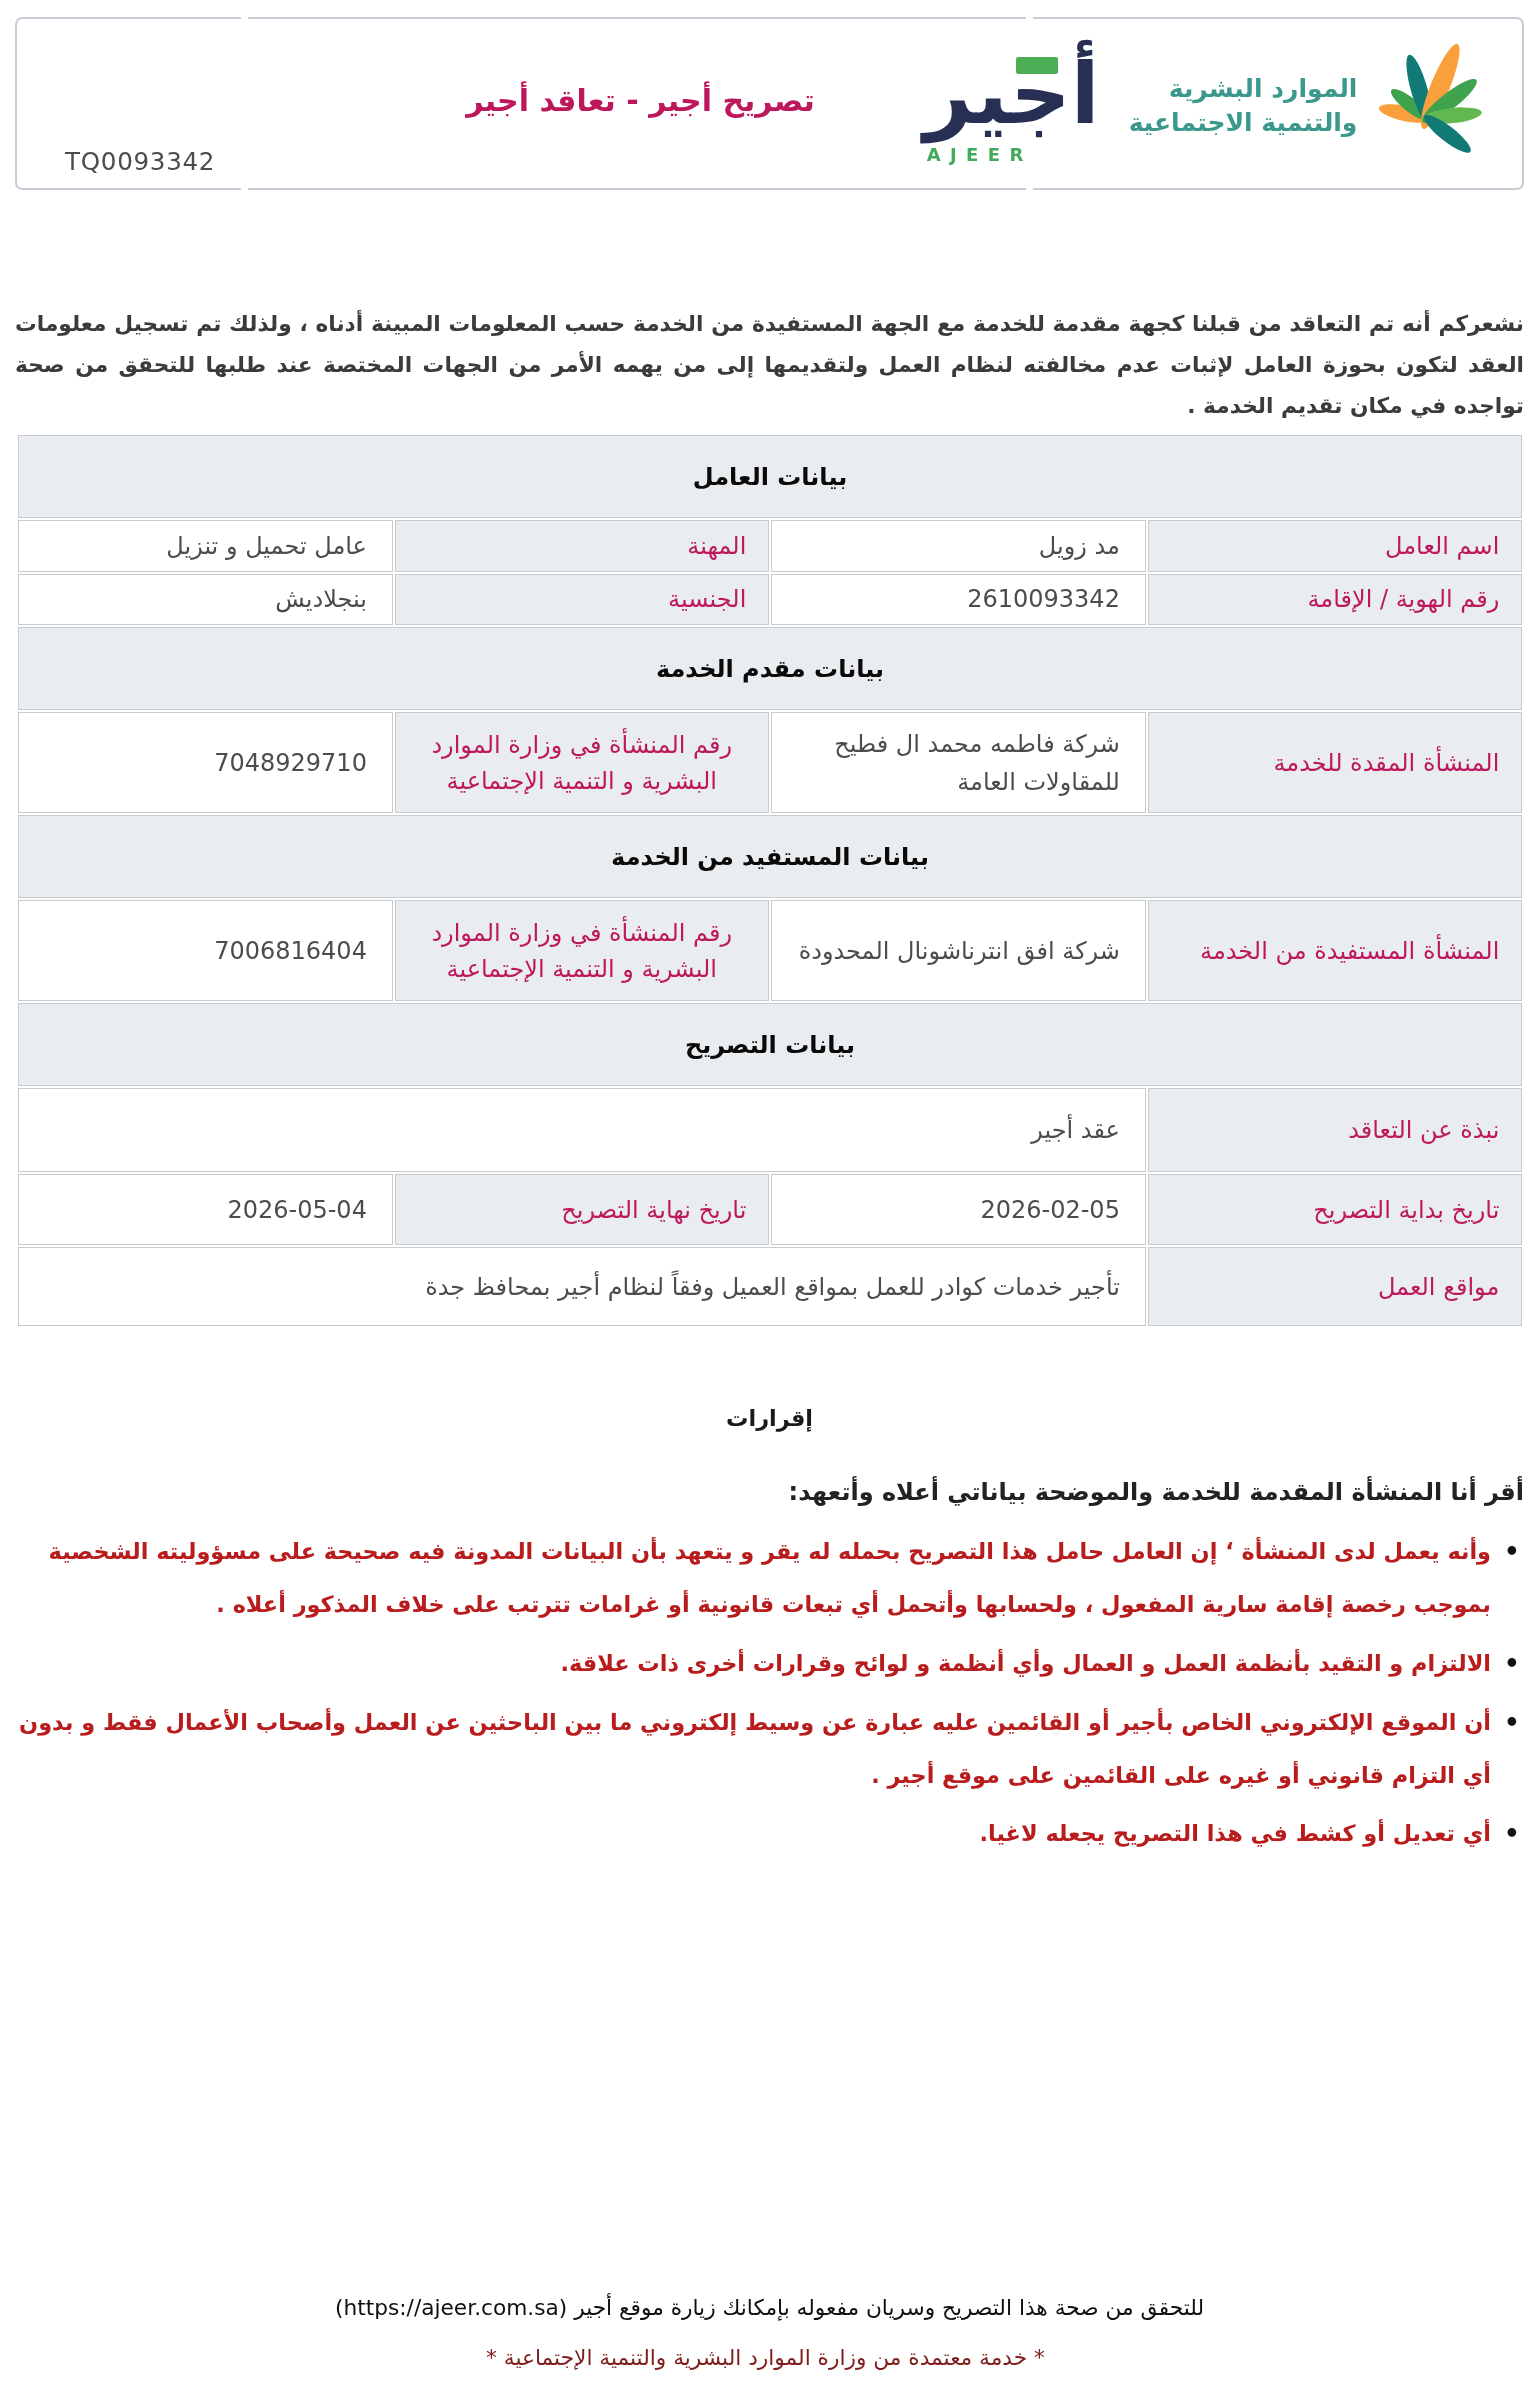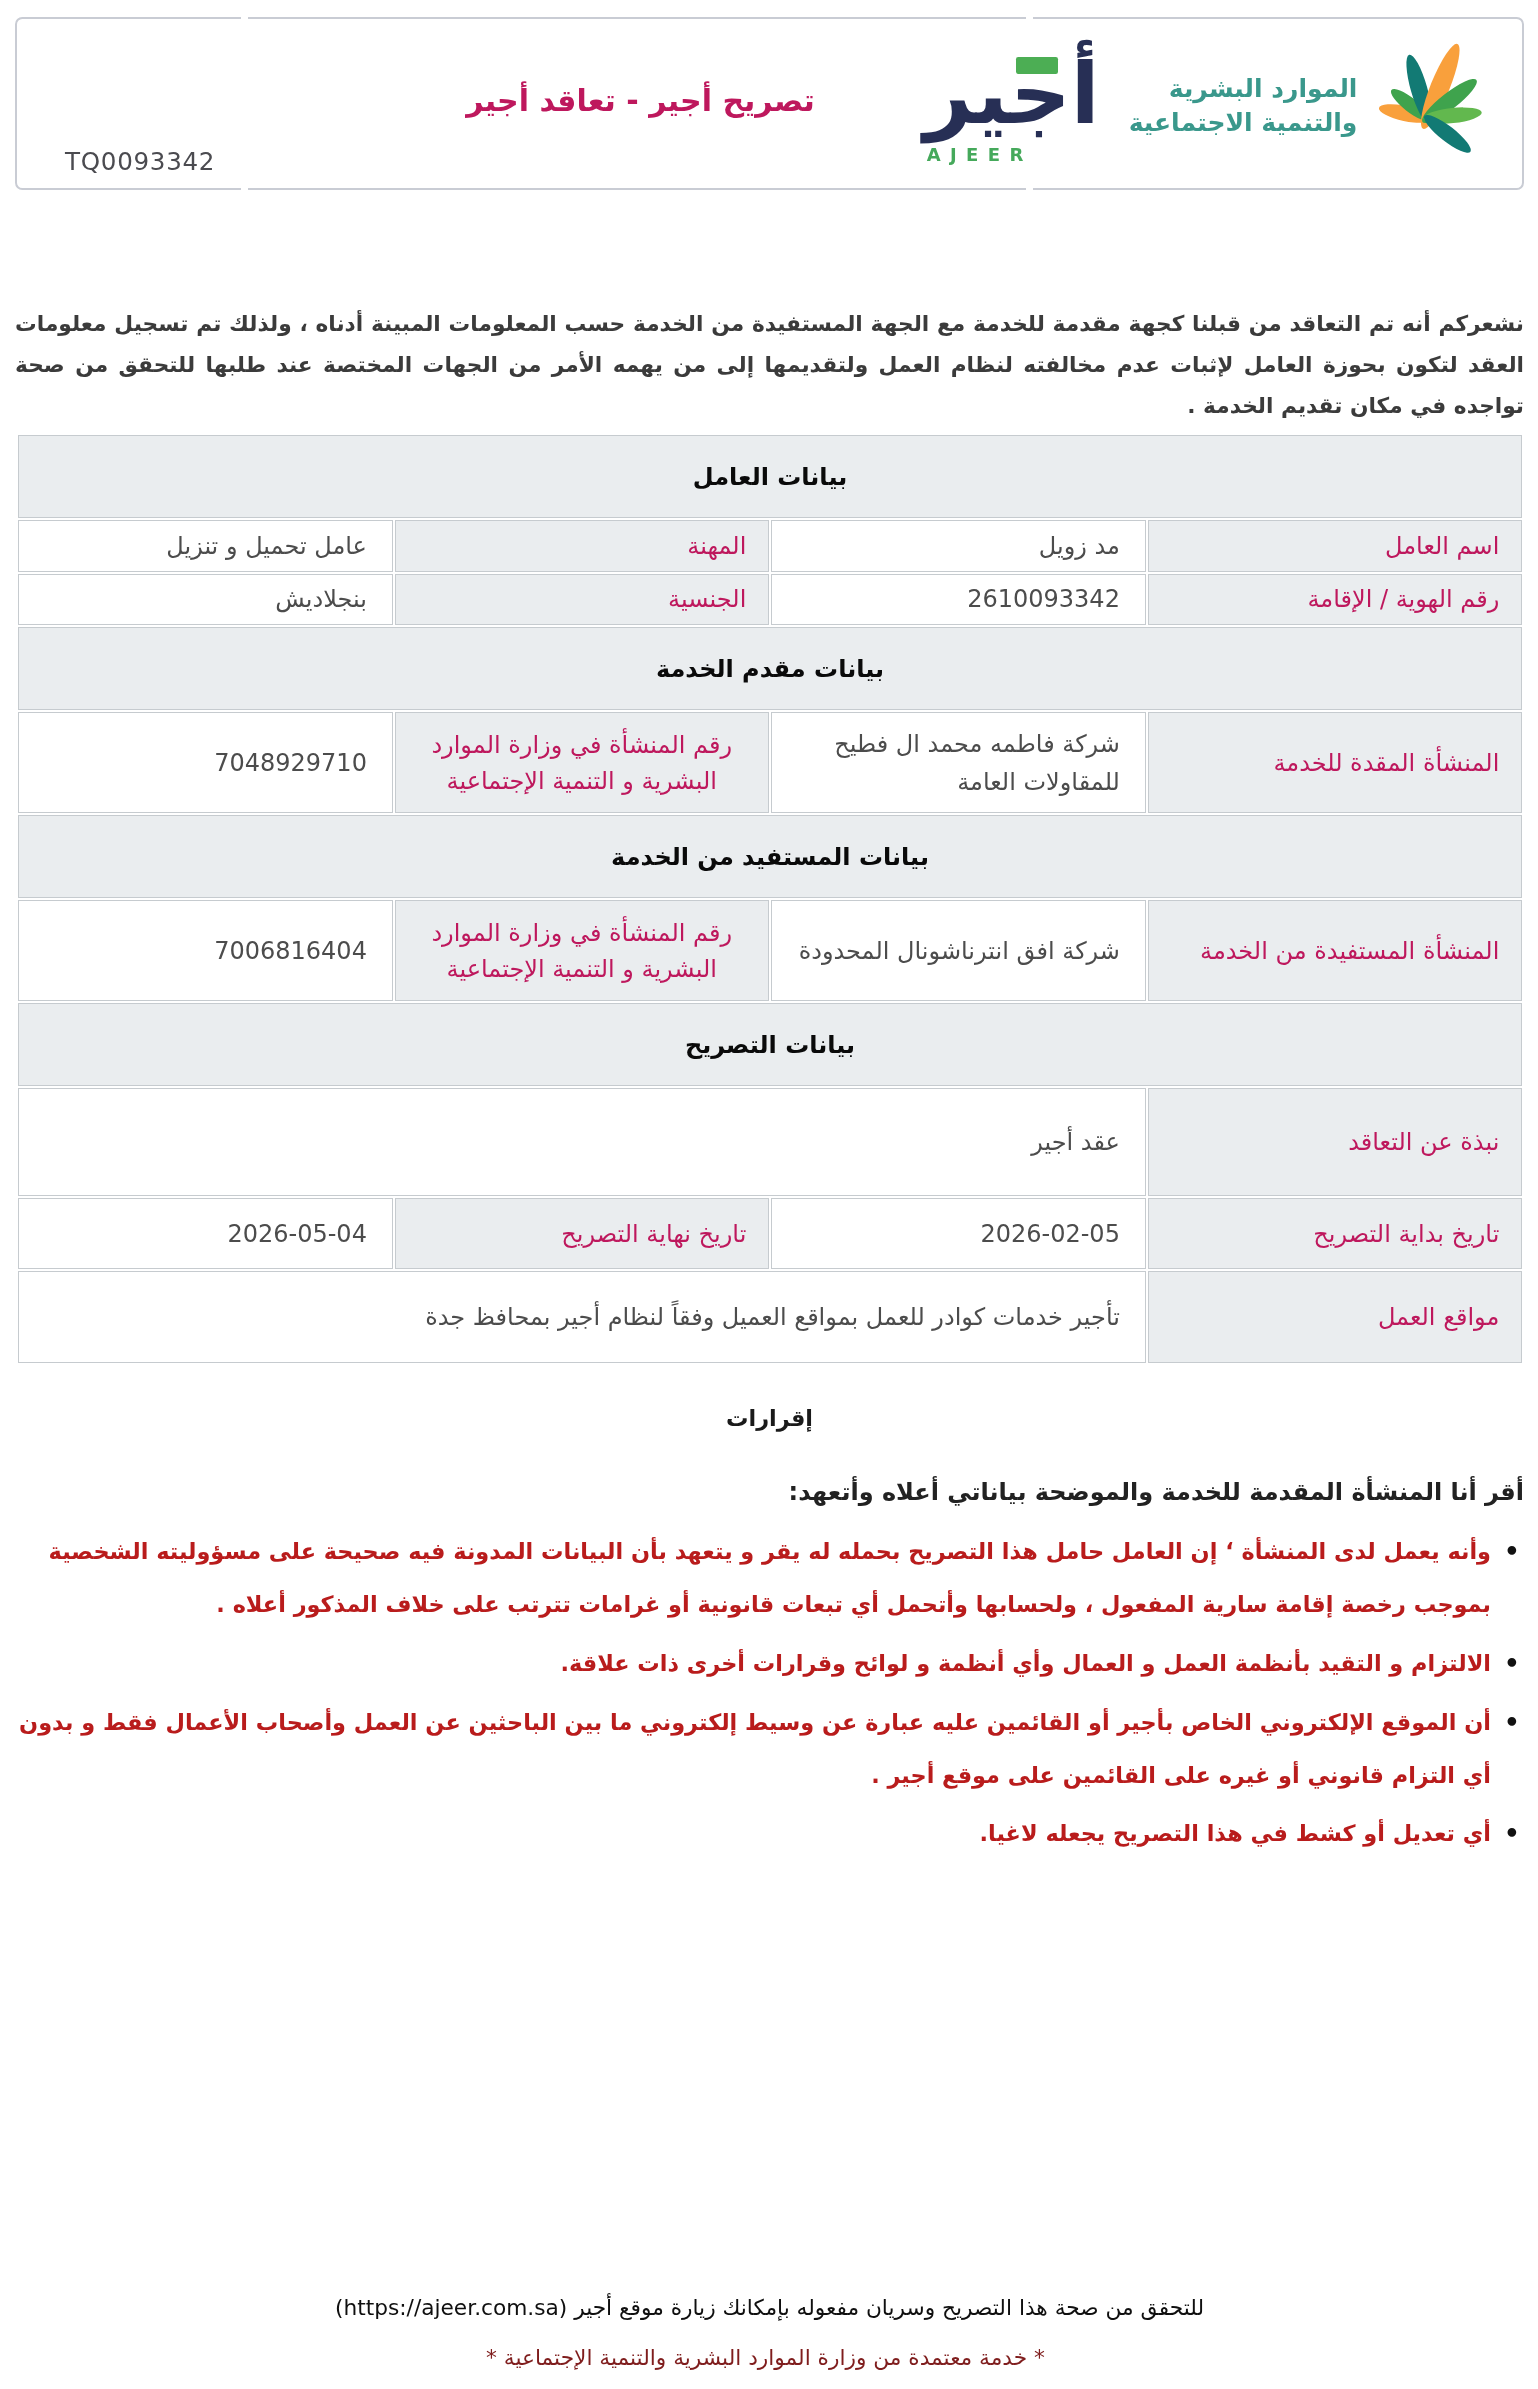--- a/index.html
+++ b/index.html
@@ -86,23 +86,23 @@
   }
   td.lbl.two-line { text-align:center; padding:5.8px 13px; line-height:36px;margin-top:8px; }
   td.val {
     background:#ffffff; color:#4c4c4c; padding:5.8px 24.6px;
     text-align:right; line-height:38px;
   }
   td.val.num { direction:ltr; text-align:right; }
   tr.rh-sec td { height:83px; }
   tr.rh-a td { height:50px; }
   tr.rh-b td { height:101px; }
-  tr.rh-c td { height:108px; }
+  tr.rh-c td { height:84px; }
   tr.rh-d td { height:71px; }
-  tr.rh-e td { height:92px; }
+  tr.rh-e td { height:79px; }
 
   
   .iqrarat-title {
     position:absolute; top:1405px; left:0; right:0;
     text-align:center; font-size:22.4px; font-weight:bold; color:#1a1a1a;
   }
   .decl-intro {
     position:absolute; top:1466px; right:15px; left:15px;
     text-align:right; font-size:24px; font-weight:bold; color:#222;margin-top:12px;
   }

